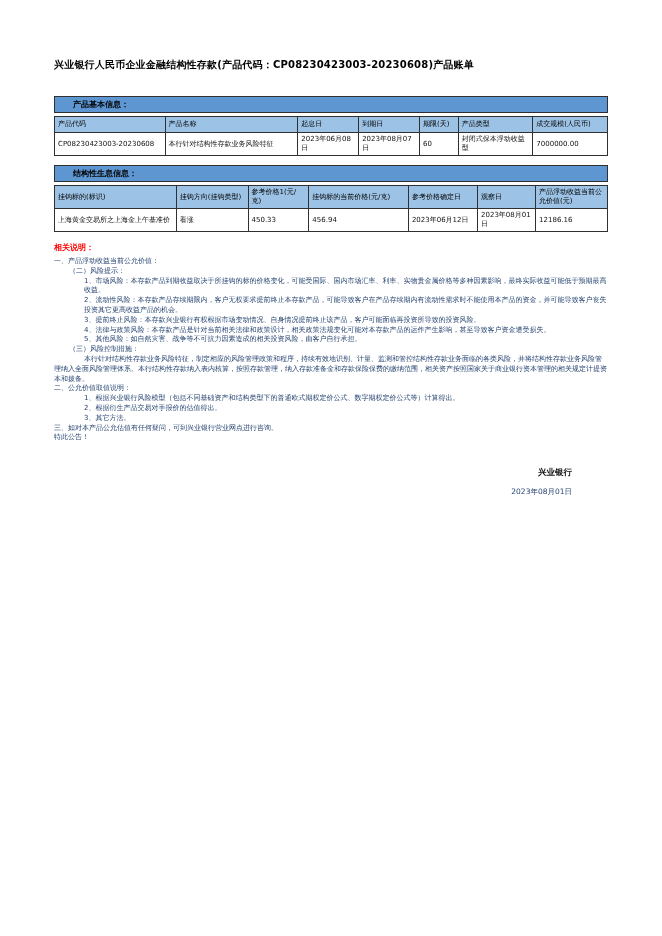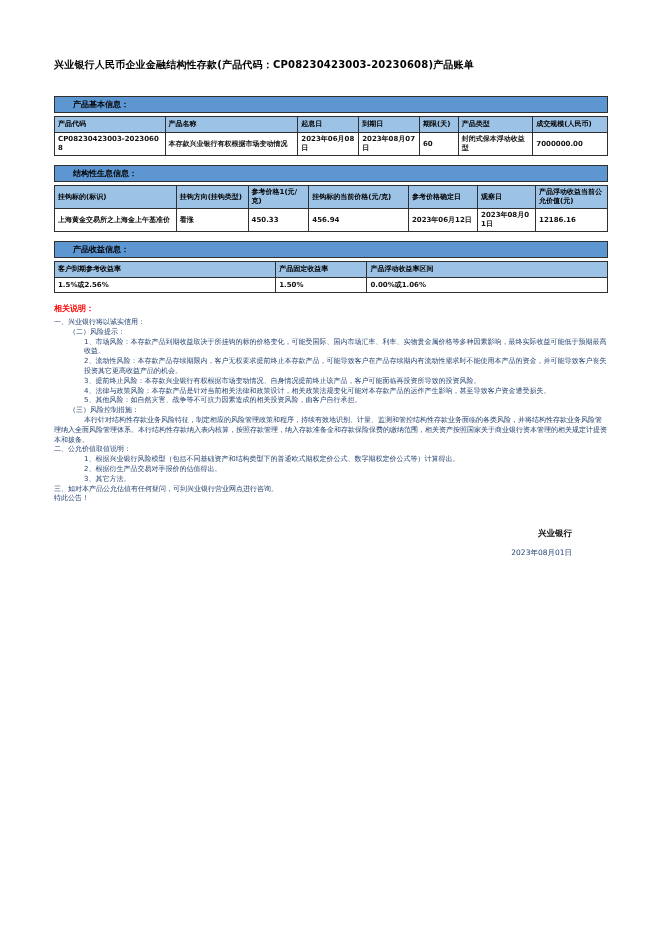--- a/index.html
+++ b/index.html
@@ -20,21 +20,21 @@
   .section { margin-bottom:9px; }
   .section-bar {
     background:#5e96d2; border:1px solid #303030;
     font-size:8px; font-weight:bold; color:#000;
     padding:3px 18px; line-height:9px;
   }
   table { width:100%; border-collapse:collapse; table-layout:fixed; margin-top:3px; }
   th, td {
     border:1px solid #303030; font-size:7px; line-height:9px;
     padding:2px 3px; text-align:left; vertical-align:middle;
-    word-break:break-all; font-weight:bold;
+    word-break:break-all; font-weight:normal;
   }
   th { background:#9cc2e5; color:#000; height:16px; }
   td { background:#ffffff; color:#111; height:15px; }
   .notes-label { color:#ff0000; font-size:8px; font-weight:bold; margin:10px 0 4px 0; }
   .note-line {
     font-size:7px; line-height:9.8px; color:#274472;
     word-break:break-all;
   }
   .indent-0 { padding-left:0; }
   .indent-1 { padding-left:15px; }
@@ -68,21 +68,21 @@
           <th>产品代码</th>
           <th>产品名称</th>
           <th>起息日</th>
           <th>到期日</th>
           <th>期限(天)</th>
           <th>产品类型</th>
           <th>成交规模(人民币)</th>
         </tr>
         <tr>
           <td>CP08230423003-20230608</td>
-          <td>本存款兴业银行有权根据市场变动情况</td>
+          <td>本行针对结构性存款业务风险特征</td>
           <td>2023年06月08日</td>
           <td>2023年08月07日</td>
           <td>60</td>
           <td>封闭式保本浮动收益型</td>
           <td>7000000.00</td>
         </tr>
       </tbody>
     </table>
   </section>
 
@@ -114,47 +114,25 @@
           <td>450.33</td>
           <td>456.94</td>
           <td>2023年06月12日</td>
           <td>2023年08月01日</td>
           <td>12186.16</td>
         </tr>
       </tbody>
     </table>
   </section>
 
-  <section class="section">
-    <div class="section-bar">产品收益信息：</div>
-    <table>
-      <colgroup>
-        <col style="width:40%">
-          <col style="width:16.5%">
-          <col style="width:43.5%">
-      </colgroup>
-      <tbody>
-        <tr>
-          <th>客户到期参考收益率</th>
-          <th>产品固定收益率</th>
-          <th>产品浮动收益率区间</th>
-        </tr>
-        <tr>
-          <td>1.5%或2.56%</td>
-          <td>1.50%</td>
-          <td>0.00%或1.06%</td>
-        </tr>
-      </tbody>
-    </table>
-  </section>
 
   <div>
     <div class="notes-label">相关说明：</div>
     <div>
-        <div class="note-line indent-0">一、兴业银行将以诚实信用：</div>
+        <div class="note-line indent-0">一、产品浮动收益当前公允价值：</div>
         <div class="note-line indent-1">（二）风险提示：</div>
         <div class="note-line indent-2">1、市场风险：本存款产品到期收益取决于所挂钩的标的价格变化，可能受国际、国内市场汇率、利率、实物贵金属价格等多种因素影响，最终实际收益可能低于预期最高收益。</div>
         <div class="note-line indent-2">2、流动性风险：本存款产品存续期限内，客户无权要求提前终止本存款产品，可能导致客户在产品存续期内有流动性需求时不能使用本产品的资金，并可能导致客户丧失投资其它更高收益产品的机会。</div>
         <div class="note-line indent-2">3、提前终止风险：本存款兴业银行有权根据市场变动情况、自身情况提前终止该产品，客户可能面临再投资所导致的投资风险。</div>
         <div class="note-line indent-2">4、法律与政策风险：本存款产品是针对当前相关法律和政策设计，相关政策法规变化可能对本存款产品的运作产生影响，甚至导致客户资金遭受损失。</div>
         <div class="note-line indent-2">5、其他风险：如自然灾害、战争等不可抗力因素造成的相关投资风险，由客户自行承担。</div>
         <div class="note-line indent-1">（三）风险控制措施：</div>
         <div class="note-line hang">本行针对结构性存款业务风险特征，制定相应的风险管理政策和程序，持续有效地识别、计量、监测和管控结构性存款业务面临的各类风险，并将结构性存款业务风险管理纳入全面风险管理体系。本行结构性存款纳入表内核算，按照存款管理，纳入存款准备金和存款保险保费的缴纳范围，相关资产按照国家关于商业银行资本管理的相关规定计提资本和拨备。</div>
         <div class="note-line indent-0">二、公允价值取值说明：</div>
         <div class="note-line indent-2">1、根据兴业银行风险模型（包括不同基础资产和结构类型下的普通欧式期权定价公式、数字期权定价公式等）计算得出。</div>

